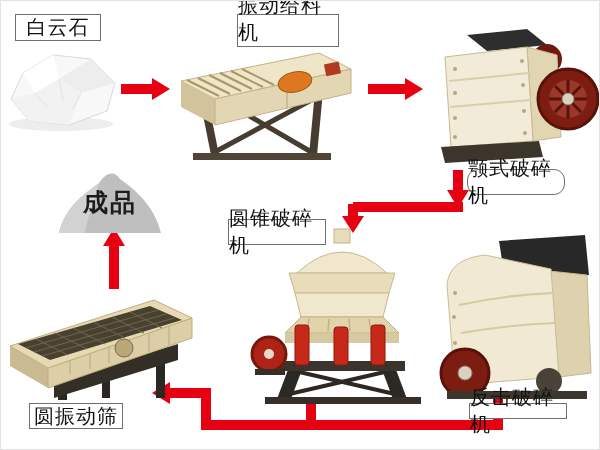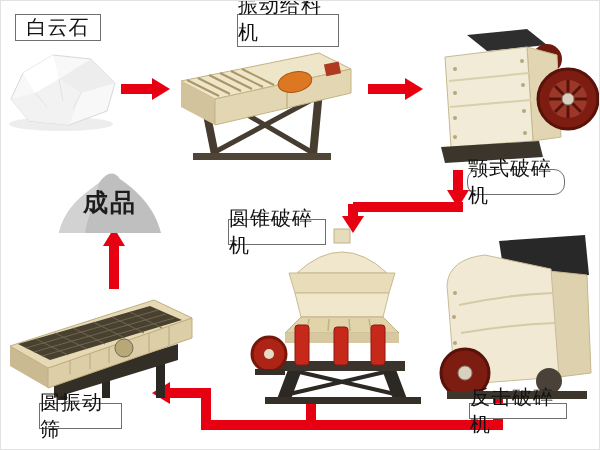--- a/index.html
+++ b/index.html
@@ -207,17 +207,17 @@
   </div>
   <div class="label-box" style="left:466px;top:168px;width:98px;height:26px;border-radius:11px;">
     <span>颚式破碎机</span>
   </div>
   <div class="label-box" style="left:227px;top:218px;width:98px;height:26px;">
     <span>圆锥破碎机</span>
   </div>
   <div class="label-box" style="left:468px;top:402px;width:98px;height:16px;">
     <span>反击破碎机</span>
   </div>
-  <div class="label-box" style="left:38px;top:402px;width:83px;height:26px;justify-content:flex-end;">
+  <div class="label-box" style="left:28px;top:402px;width:94px;height:26px;">
     <span>圆振动筛</span>
   </div>
 
 </div>
 
 </body></html>

